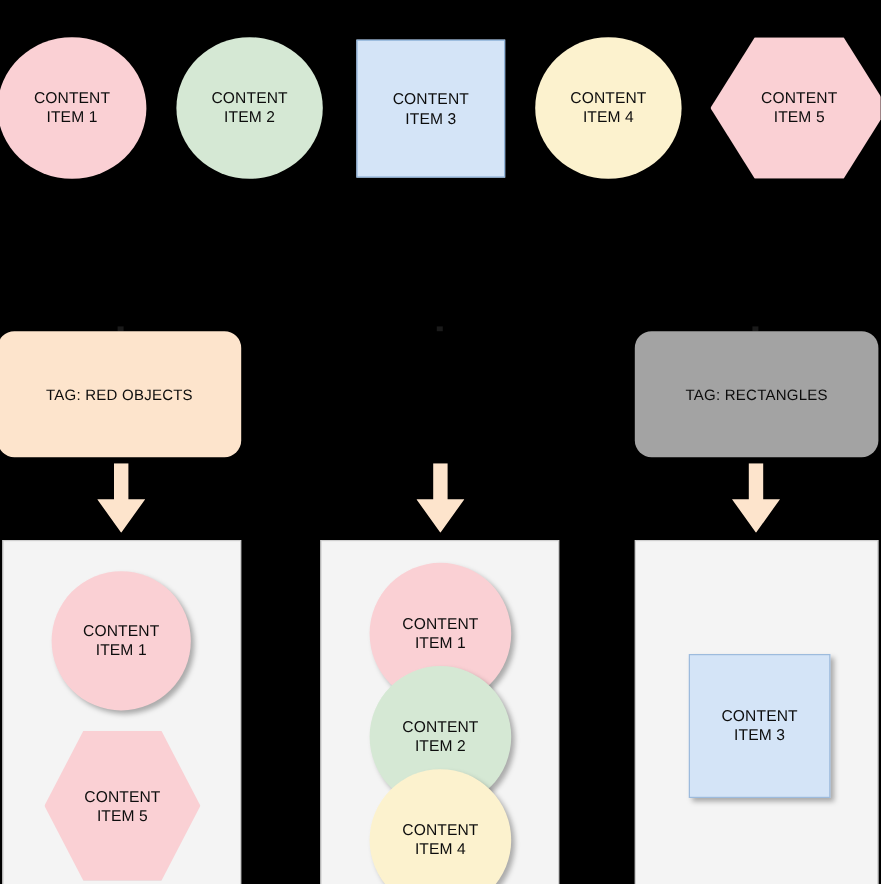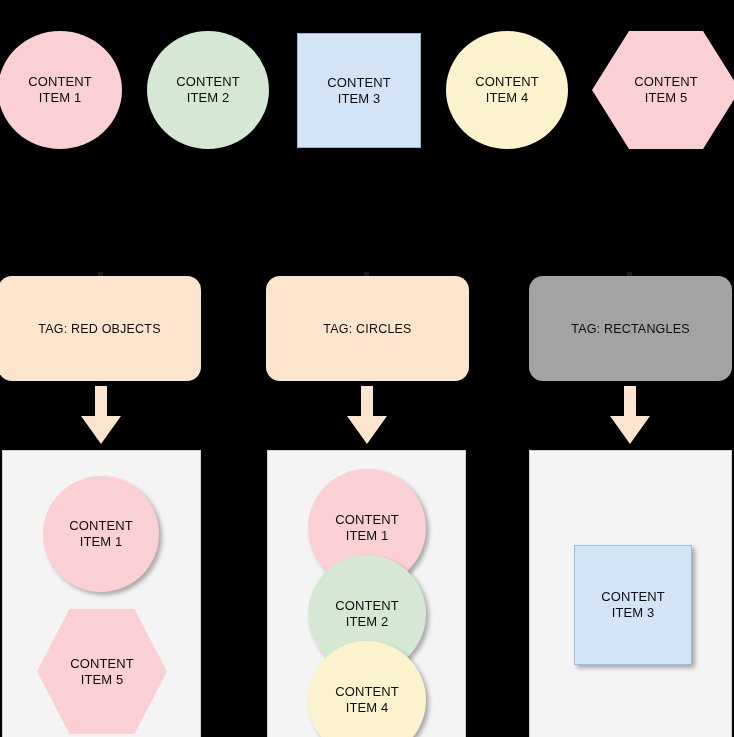--- a/index.html
+++ b/index.html
@@ -127,23 +127,20 @@
     <div class="shape-label">CONTENT
 ITEM 5</div>
   </div>
 
   <div class="tag-nub" style="left:98px; top:244px;"></div>
   <div class="tag-box" style="left:-2px; top:248px; width:203px; height:105px; background:#fde4cc;">
     <div class="tag-label">TAG: RED OBJECTS</div>
   </div>
 
   <div class="tag-nub" style="left:364px; top:244px;"></div>
-  <div class="tag-box" style="left:266px; top:248px; width:203px; height:105px; background:#fde4cc;">
-    <div class="tag-label">TAG: CIRCLES</div>
-  </div>
 
   <div class="tag-nub" style="left:627px; top:244px;"></div>
   <div class="tag-box" style="left:529px; top:248px; width:203px; height:105px; background:#a3a3a3;">
     <div class="tag-label">TAG: RECTANGLES</div>
   </div>
 
   <svg class="block-arrow" style="left:81px; top:358px;" viewBox="0 0 40 58" preserveAspectRatio="none">
     <polygon points="14,0 26,0 26,30 40,30 20,58 0,30 14,30" fill="#fde4cc"></polygon>
   </svg>
 

